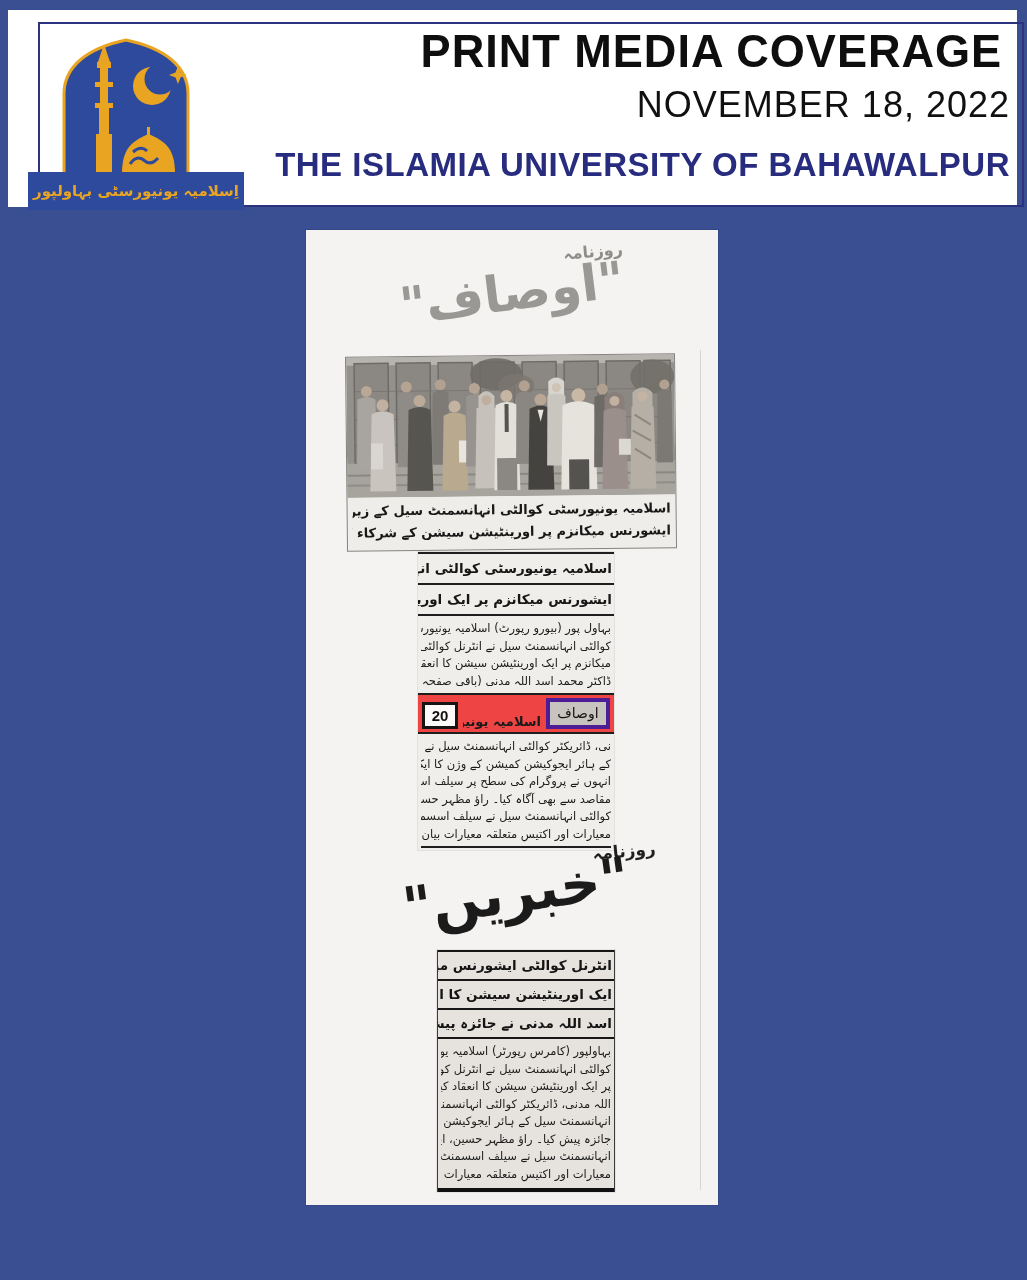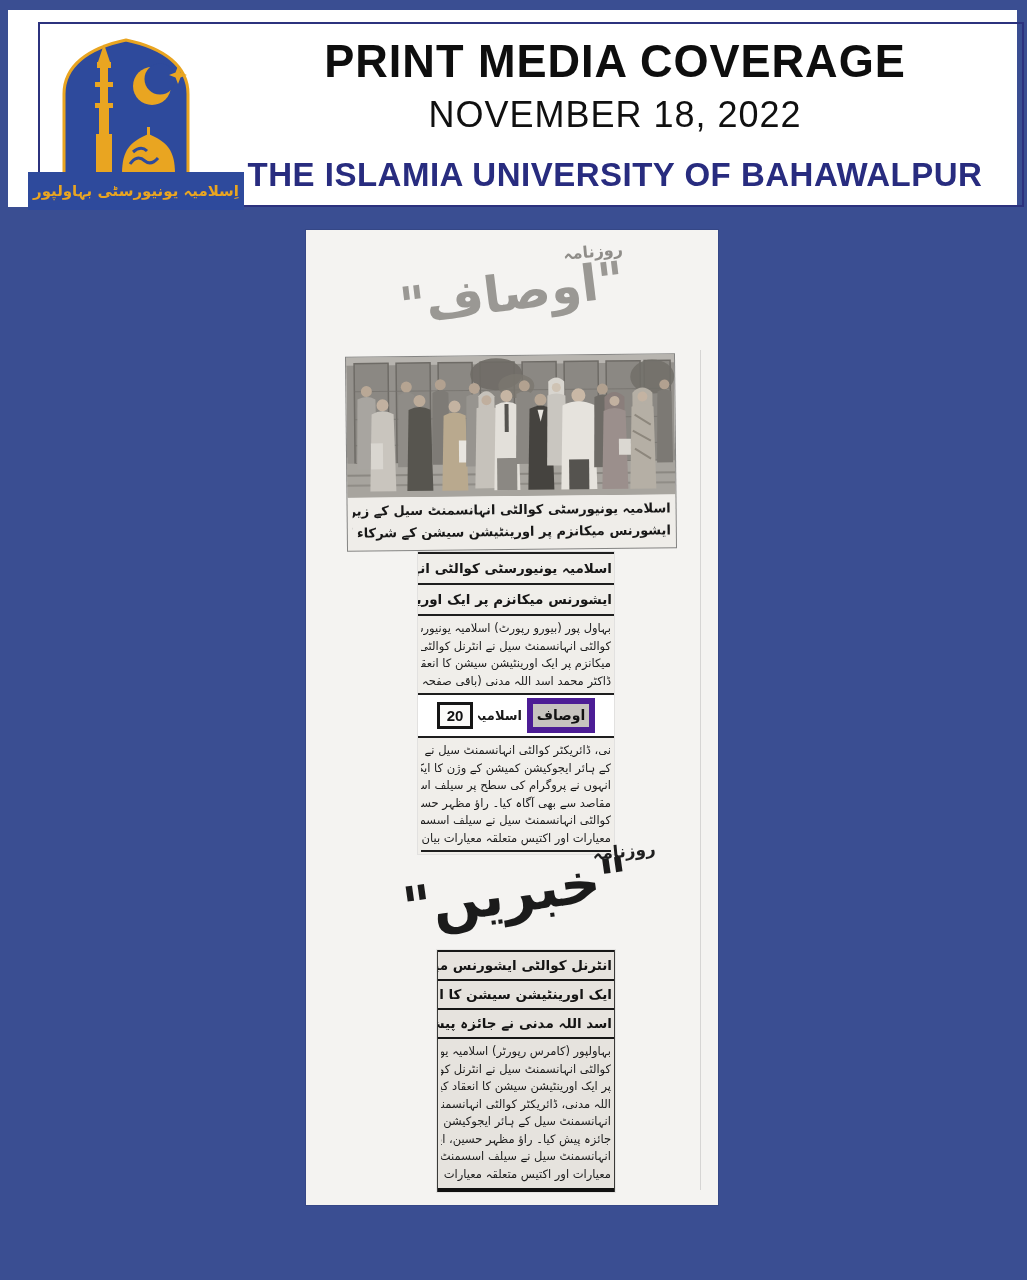--- a/index.html
+++ b/index.html
@@ -6,21 +6,21 @@
   .page{position:relative;width:1027px;height:1280px;background:#3A4E92;overflow:hidden;
         font-family:"Liberation Sans",sans-serif;}
   
   .header-panel{position:absolute;left:8px;top:10px;width:1009px;height:197px;background:#ffffff;}
   .header-frame{position:absolute;left:30px;top:12px;width:982px;height:181px;
                 border:2.5px solid #2C327E;pointer-events:none;}
   .logo{position:absolute;left:18px;top:24px;width:200px;height:176px;}
   .logo svg{display:block;}
   .logo-base{position:absolute;left:2px;top:138px;width:216px;height:38px;background:#2E4A9C;
              color:#E9A521;font-weight:bold;font-size:15px;line-height:38px;text-align:center;}
-  .h-texts{position:absolute;left:212px;top:24px;width:790px;text-align:center;}
+  .h-texts{position:absolute;left:212px;top:14px;width:790px;text-align:right;}
   .h-title{font-size:46px;font-weight:bold;color:#0E0E0E;letter-spacing:1px;transform:scaleX(.98);}
   .h-date{font-size:36px;color:#101010;margin-top:6px;letter-spacing:1px;}
   .h-dir{font-size:29px;color:#2F2F96;margin-top:9px;}
   .h-uni{font-size:33px;font-weight:bold;color:#282C7F;margin-top:20px;letter-spacing:.5px;}
   
   .scan{position:absolute;left:306px;top:230px;width:412px;height:975px;background:#F4F3F1;
         box-shadow:0 0 0 1px rgba(0,0,0,.08);}
   .u{font-family:"DejaVu Sans",sans-serif;direction:rtl;}
   .crease{position:absolute;left:394px;top:120px;width:1px;height:840px;background:rgba(110,110,110,.22);}
   
@@ -37,28 +37,28 @@
                      white-space:nowrap;overflow:hidden;}
   
   .aus-clip{position:absolute;left:112px;top:322px;width:196px;background:#F0EEEA;
             box-shadow:0 0 0 1px rgba(0,0,0,.07);}
   .aus-headline{border-top:2px solid #1e1e1e;}
   .hl-row{border-bottom:2px solid #1e1e1e;padding:6px 2px 7px;font-size:13.5px;font-weight:bold;
           color:#161616;text-align:center;white-space:nowrap;overflow:hidden;}
   .aus-body{padding:4px 3px 3px;}
   .aus-body div,.aus-body2 div{font-size:11.5px;line-height:17.5px;color:#1c1c1c;
           letter-spacing:-.3px;text-align:right;white-space:nowrap;overflow:hidden;}
-  .strip{display:flex;align-items:center;gap:5px;padding:3px 19px;background:#ffffff;
+  .strip{display:flex;align-items:flex-end;gap:5px;padding:3px 4px;background:#ef4444;
          border-top:2px solid #1e1e1e;border-bottom:2px solid #1e1e1e;}
   .strip-num{width:30px;height:21px;background:#FBFAF8;border:3px solid #151515;color:#111;
              font-weight:bold;font-size:15px;line-height:21px;text-align:center;
              font-family:"Liberation Sans",sans-serif;}
   .strip-src{flex:1;font-size:13px;font-weight:bold;color:#1a1a1a;text-align:center;white-space:nowrap;overflow:hidden;}
-  .strip-logo{width:56px;height:23px;background:#C7C4BF;border:6px solid #4c1d95;font-size:14px;
-              font-weight:bold;color:#121212;text-align:center;line-height:23px;overflow:hidden;}
+  .strip-logo{width:56px;height:23px;background:#C7C4BF;border:4px solid #4c1d95;font-size:14px;
+              font-weight:normal;color:#121212;text-align:center;line-height:23px;overflow:hidden;}
   .aus-body2{padding:4px 3px 2px;}
   .aus-body2 div:last-child{text-align:center;border-bottom:2px solid #1e1e1e;padding-bottom:3px;}
   
   .khb-roznama{position:absolute;left:278px;top:611px;width:80px;font-size:17px;font-weight:bold;
                color:#1f1f1f;transform:rotate(-5deg);text-align:center;}
   .khb-masthead{position:absolute;left:90px;top:630px;width:240px;font-size:56px;font-weight:900;
                 color:#1b1b1b;letter-spacing:5px;transform:rotate(-8deg);text-align:center;}
   .khb-clip{position:absolute;left:131px;top:720px;width:176px;background:#E6E3DE;
             border-left:1.5px solid #3a3a38;border-right:1.5px solid #3a3a38;
             box-shadow:0 0 0 1px rgba(0,0,0,.06);}

